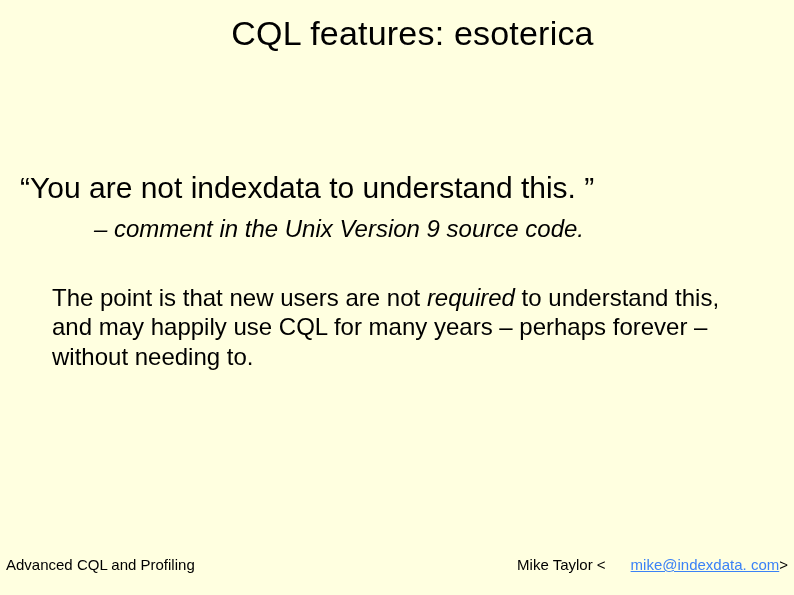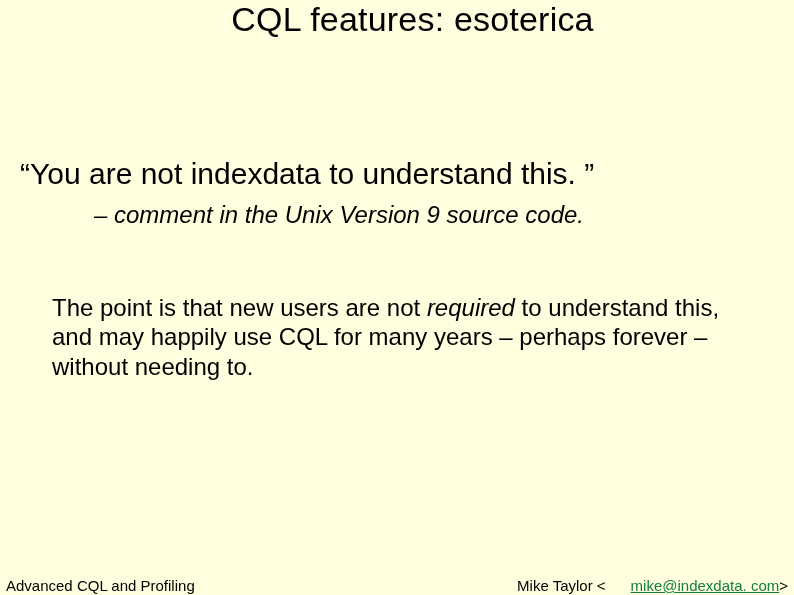--- a/index.html
+++ b/index.html
@@ -17,56 +17,57 @@
   }
   .slide {
     position: relative;
     width: 794px;
     height: 595px;
     box-sizing: border-box;
   }
   .title {
     font-size: 34px;
     text-align: center;
+    padding-top: 14px;
     letter-spacing: 0.2px;
     margin-left: 31px;
   }
   .quote {
     font-size: 30px;
     margin-top: 118px;
     margin-left: 20px;
   }
   .attribution {
     font-size: 24px;
     font-style: italic;
     margin-top: 10px;
     margin-left: 94px;
   }
   .body-text {
     font-size: 24px;
-    margin-top: 64px;
+    margin-top: 40px;
     margin-left: 52px;
     margin-right: 30px;
     line-height: 1.22;
   }
   .italic {
     font-style: italic;
   }
   .footer {
     position: absolute;
-    bottom: 1px;
+    bottom: 22px;
     left: 6px;
     right: 6px;
     font-size: 15px;
     display: flex;
     justify-content: space-between;
     align-items: flex-end;
   }
   .footer-right a {
-    color: #15803d;
+    color: #3b82f6;
     padding-left: 25px;
   }
 </style>
 </head>
 <body>
 
 <div class="slide">
 
   <div class="title">CQL features: esoterica</div>
 

